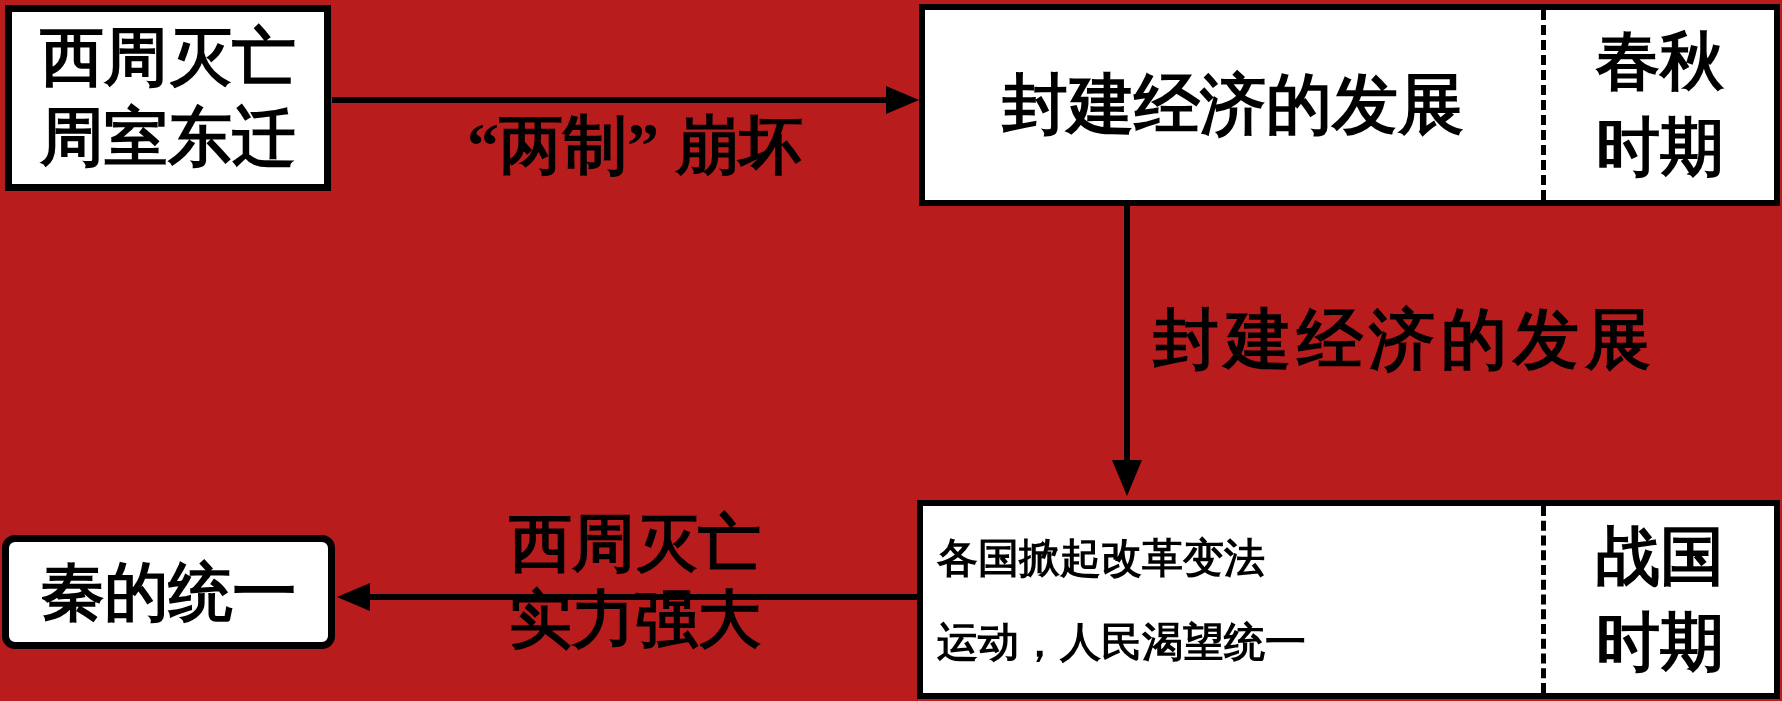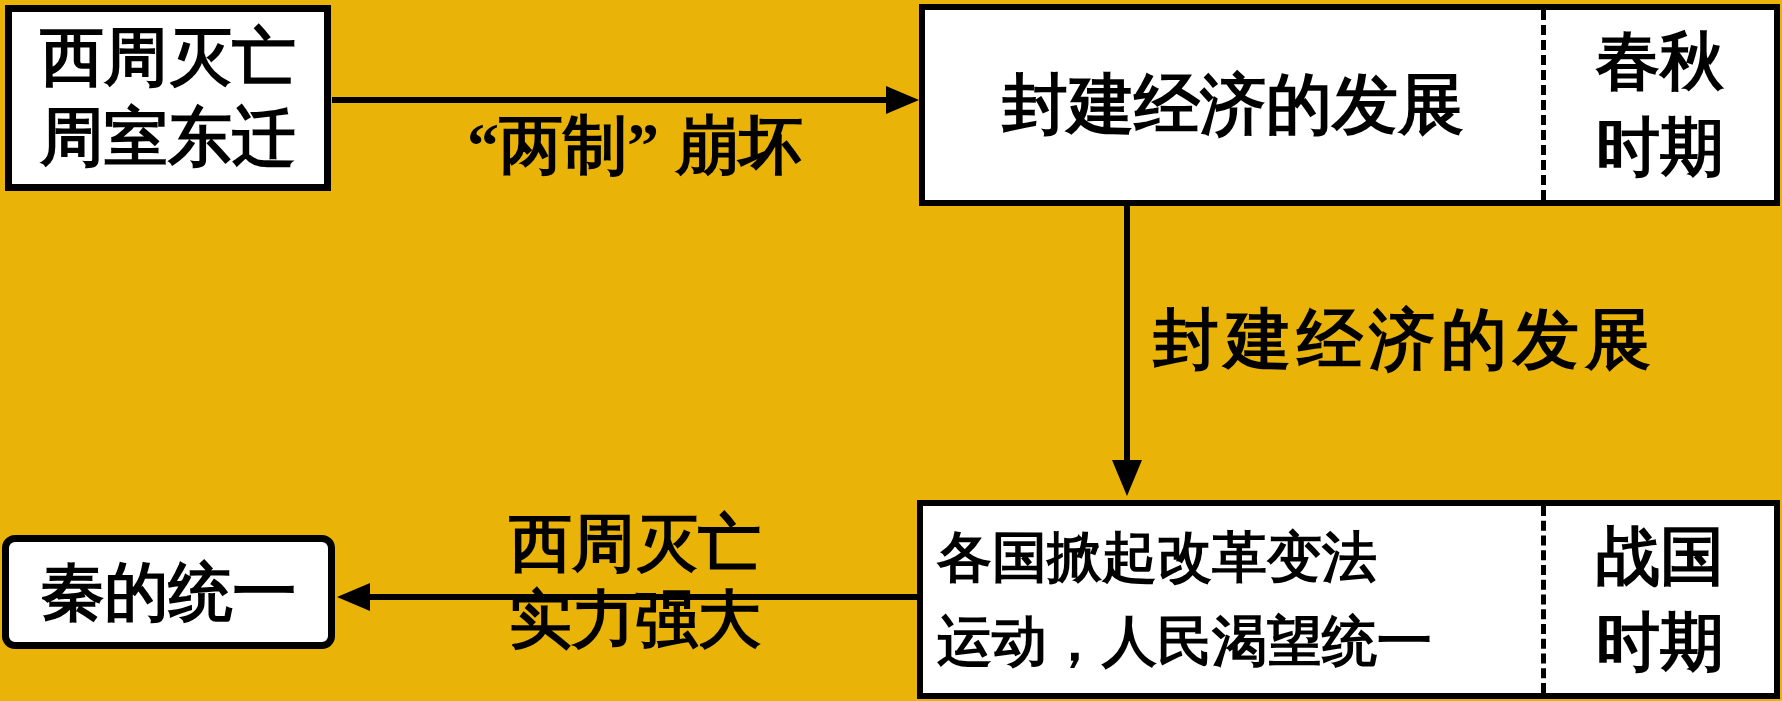--- a/index.html
+++ b/index.html
@@ -4,21 +4,21 @@
 <style>
   html, body {
     margin: 0;
     padding: 0;
     background: #ffffff;
   }
   .canvas {
     position: relative;
     width: 1782px;
     height: 701px;
-    background: #eab308;
+    background: #b91c1c;
     overflow: hidden;
     font-family: "Liberation Serif", "DejaVu Serif", serif;
     font-weight: bold;
     color: #000000;
   }
   .box {
     position: absolute;
     box-sizing: border-box;
     border: 6px solid #000000;
     background: #ffffff;
@@ -53,21 +53,21 @@
     align-items: center;
     justify-content: center;
     font-size: 66px;
   }
   .reform-cell {
     flex: 1;
     display: flex;
     flex-direction: column;
     justify-content: center;
     padding-left: 14px;
-    font-size: 55px;
+    font-size: 41px;
     line-height: 84px;
     white-space: nowrap;
   }
   .period-cell {
     width: 228px;
     border-left: 5px dashed #000000;
     display: flex;
     flex-direction: column;
     align-items: center;
     justify-content: center;

